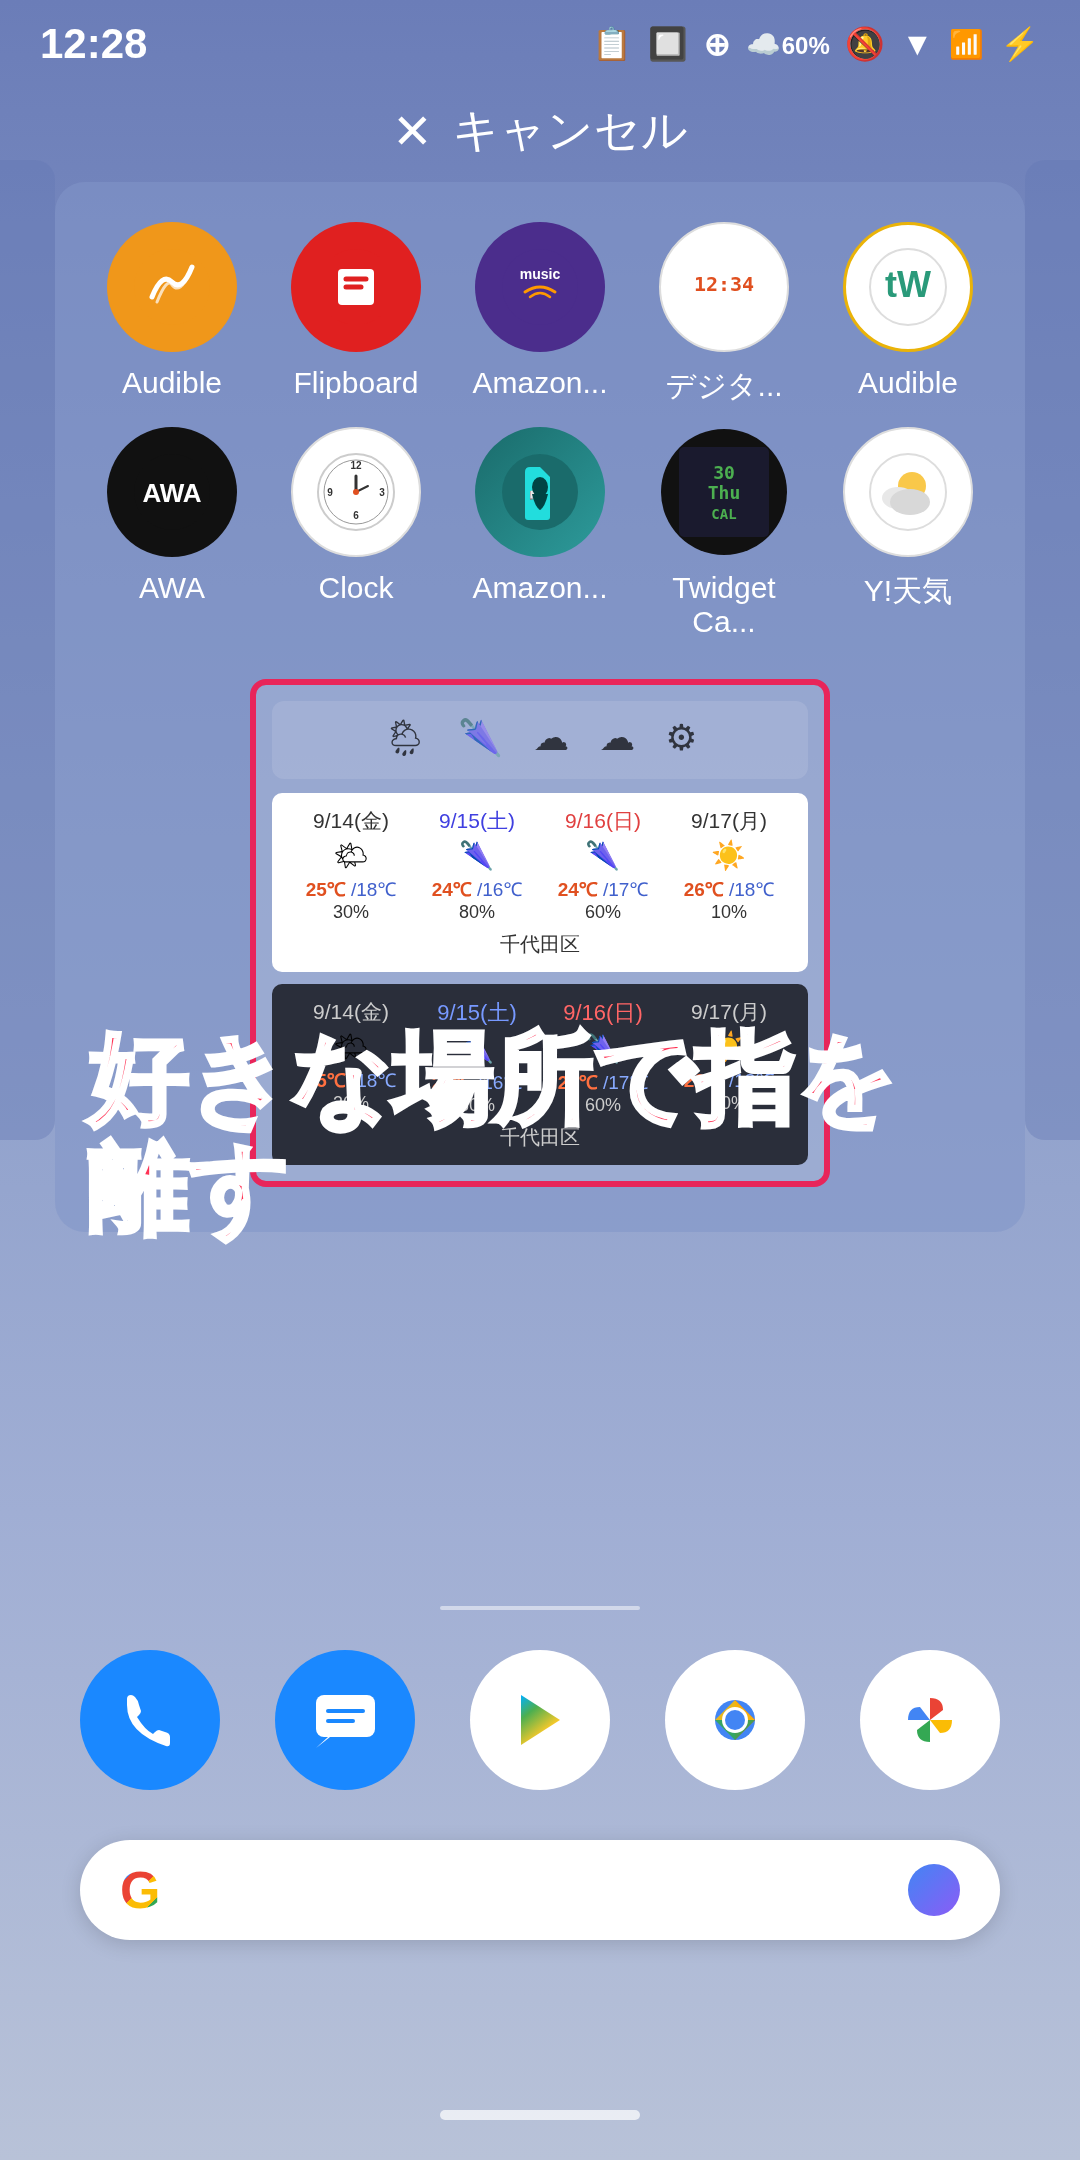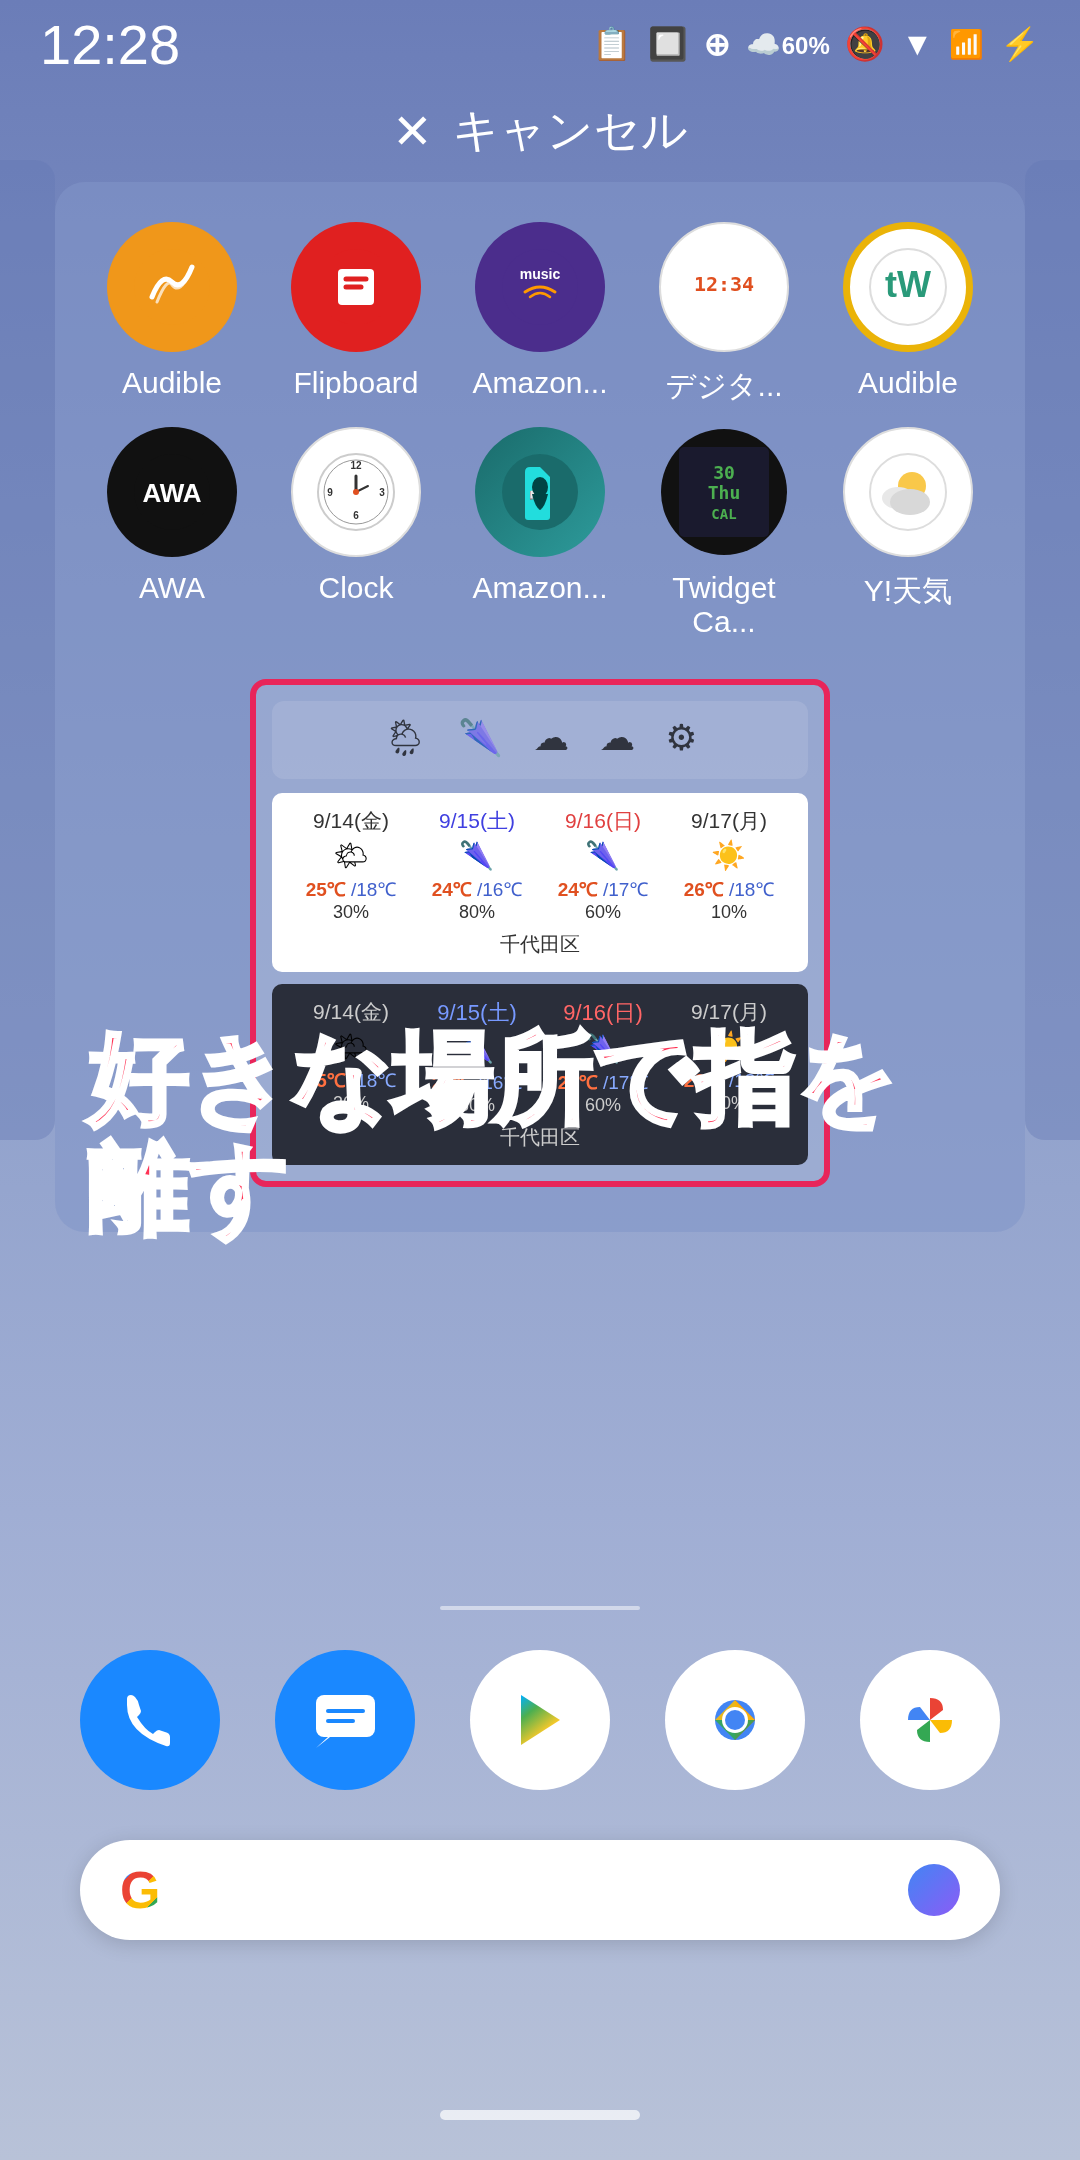--- a/index.html
+++ b/index.html
@@ -17,21 +17,21 @@
     .status-bar {
       display: flex;
       justify-content: space-between;
       align-items: center;
       padding: 18px 40px 10px;
       color: white;
       font-size: 36px;
       font-weight: 600;
       height: 80px;
     }
-    .status-time { font-size: 56px; font-weight: 400; }
+    .status-time { font-size: 42px; font-weight: 700; }
     .status-icons { display: flex; align-items: center; gap: 16px; font-size: 32px; }
 
     
     .cancel-bar {
       display: flex;
       justify-content: center;
       align-items: center;
       gap: 20px;
       padding: 20px;
       color: white;
@@ -82,21 +82,21 @@
 
     
     .icon-audible { background: #f0971a; }
     
     .icon-flipboard { background: #e02020; }
     
     .icon-amazon { background: #4b2d8c; }
     
     .icon-dejita { background: white; color: #701a75; border: 2px solid #ddd; }
     
-    .icon-twidget { background: white; color: #2a9a7a; border: 7px solid #eab308; }
+    .icon-twidget { background: white; color: #2a9a7a; border: 3px solid #eab308; }
     
     .icon-awa { background: #111; }
     
     .icon-clock { background: white; color: #333; border: 2px solid #ddd; }
     
     .icon-kindle { background: linear-gradient(135deg, #1a6b6b 0%, #2d9b9b 100%); }
     
     .icon-yweather { background: white; border: 2px solid #ddd; }
 
     

